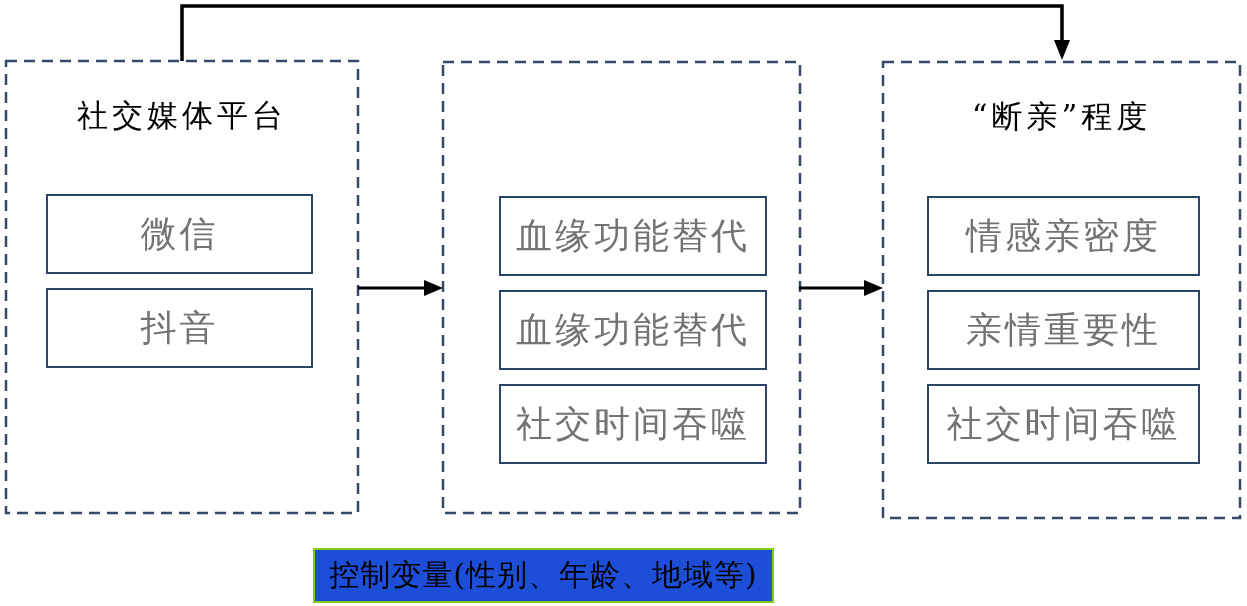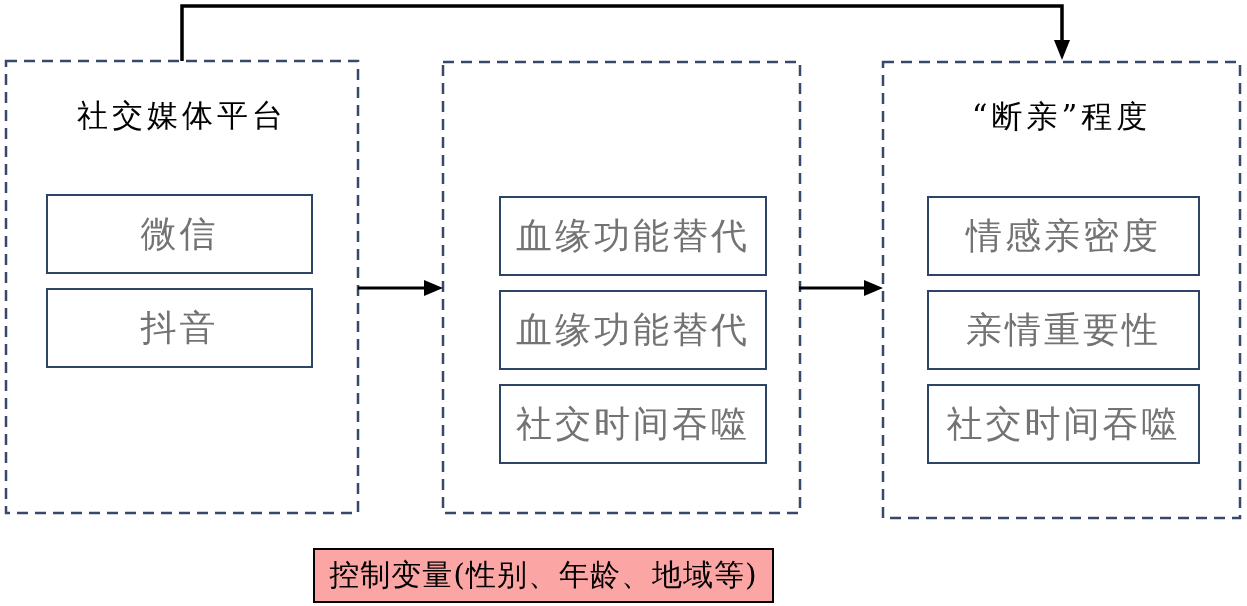--- a/index.html
+++ b/index.html
@@ -64,22 +64,22 @@
     color: #737373;
     white-space: nowrap;
   }
 
   .control-box {
     position: absolute;
     left: 313px;
     top: 548px;
     width: 461px;
     height: 55px;
-    border: 2px solid #000000;
-    background: #fca5a5;
+    border: 2px solid #84cc16;
+    background: #1d4ed8;
     display: flex;
     align-items: center;
     justify-content: center;
     font-size: 30px;
     letter-spacing: 1px;
     color: #000000;
     white-space: nowrap;
   }
 </style>
 </head>

